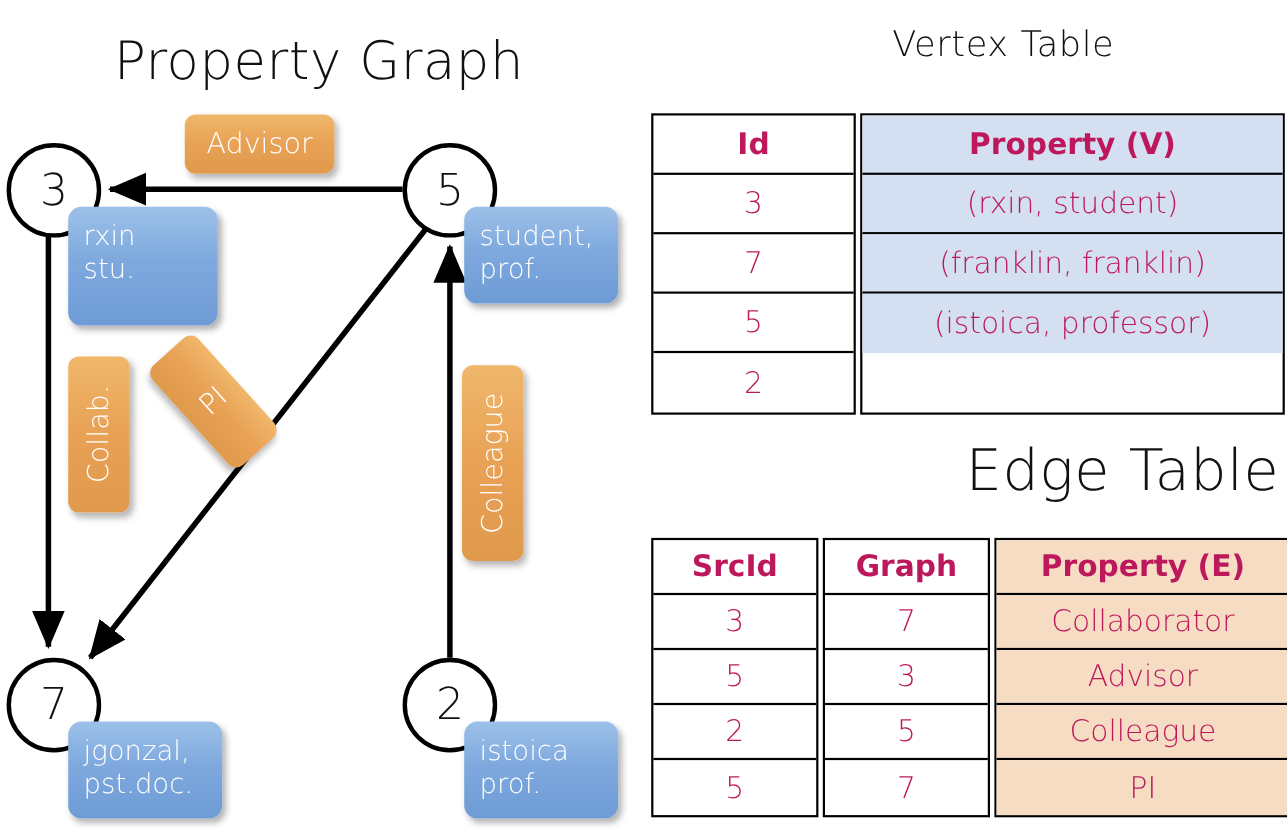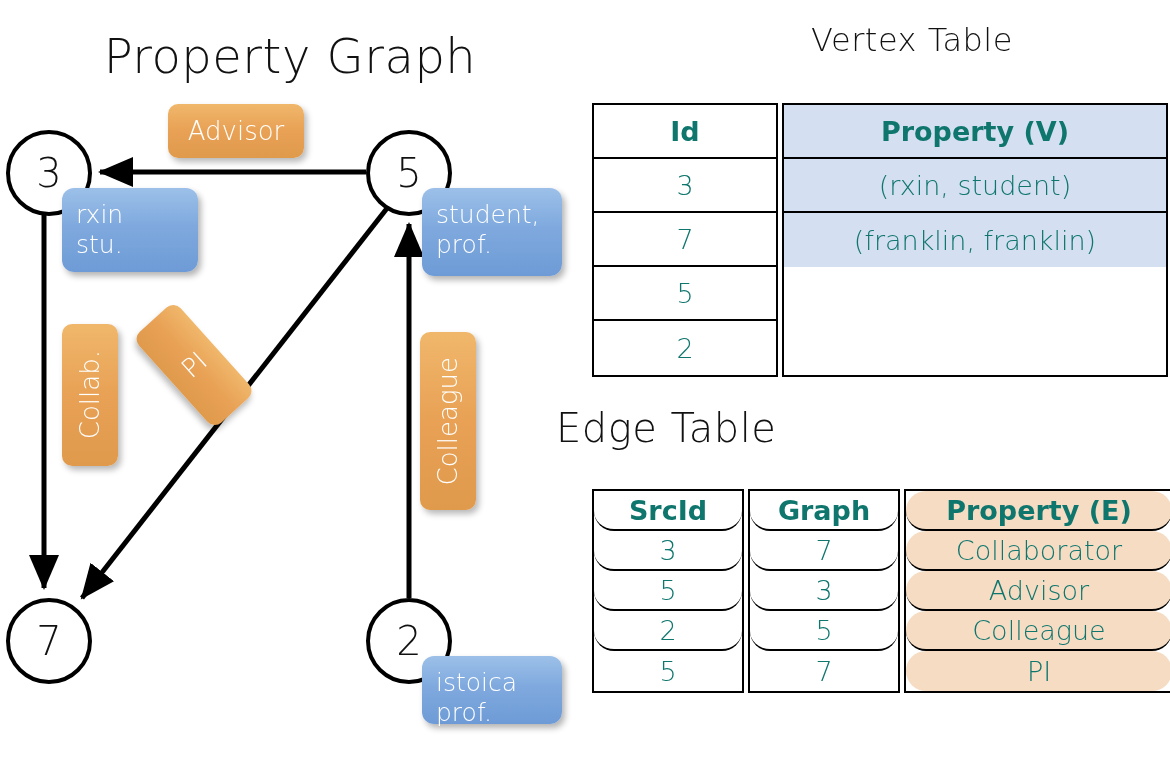--- a/index.html
+++ b/index.html
@@ -33,23 +33,23 @@
     line-height: 56px;
     margin-top: 16px;
   }
   #title-vertex-table {
     left: 622px; top: 12px; width: 580px;
     text-align: center;
     font-size: 32px;
     line-height: 56px;
   }
   #title-edge-table {
-    left: 556px; top: 400px; width: 580px;
-    text-align: left;
-    font-size: 40px;
+    left: 583px; top: 400px; width: 580px;
+    text-align: right;
+    font-size: 52px;
     line-height: 56px;
   }
 
   
   #graph-panel {
     position: absolute;
     left: 0; top: 0;
     width: 580px; height: 760px;
   }
   #graph-edges {
@@ -86,24 +86,24 @@
     box-shadow: 3px 4px 6px rgba(0,0,0,0.30);
     color: #ffffff;
     font-family: "DejaVu Sans", sans-serif;
     font-weight: 300;
     font-size: 25px;
     line-height: 30px;
     padding: 12px 14px;
     box-sizing: border-box;
     z-index: 4;
   }
-  #prop-rxin     { left: 62px;  top: 188px; width: 136px; height: 84px; }
+  #prop-rxin     { left: 62px;  top: 188px; width: 136px; height: 108px; }
   #prop-franklin { left: 422px; top: 188px; width: 140px; height: 88px; }
   #prop-jgonzal  { left: 62px;  top: 656px; width: 140px; height: 88px; }
-  #prop-istoica  { left: 422px; top: 656px; width: 140px; height: 68px; }
+  #prop-istoica  { left: 422px; top: 656px; width: 140px; height: 88px; }
 
   
   .edge-label {
     position: absolute;
     border-radius: 10px;
     background: linear-gradient(to bottom, #F0B76B 0%, #E8A155 50%, #E09A4C 100%);
     box-shadow: 3px 4px 6px rgba(0,0,0,0.28);
     color: #ffffff;
     font-family: "DejaVu Sans", sans-serif;
     font-weight: 300;
@@ -156,39 +156,39 @@
   .tbl-col + .tbl-col { margin-left: 4px; }
 
   .cell {
     display: flex;
     align-items: center;
     justify-content: center;
     box-sizing: border-box;
     border-bottom: 2px solid #000;
     font-weight: 300;
     font-size: 27px;
-    color: #0f766e;
+    color: #be185d;
     white-space: nowrap;
   }
   .cell:last-child { border-bottom: none; }
   .cell.header { font-weight: 700; font-size: 27px; }
 
   
   #vertex-table { left: 592px; top: 103px; }
   #vertex-table .col-id    { width: 186px; }
   #vertex-table .col-prop  { width: 386px; }
   #vertex-table .cell      { height: 54px; }
   #vertex-table .col-prop .cell { background: #D4DFF2; }
 
   
   #edge-table { left: 592px; top: 489px; }
   #edge-table .col-src  { width: 152px; }
   #edge-table .col-dst  { width: 152px; }
   #edge-table .col-prop { width: 270px; }
-  #edge-table .cell     { height: 40px; border-radius: 20px; }
+  #edge-table .cell     { height: 50px; }
   #edge-table .col-prop .cell { background: #F5DCC3; }
 </style>
 </head>
 <body>
 
 <div class="title" id="title-property-graph">Property Graph</div>
 
 <div class="title" id="title-vertex-table">Vertex Table</div>
 
 <div class="title" id="title-edge-table">Edge Table</div>
@@ -225,20 +225,24 @@
   </div>
 
   <div class="prop-box" id="prop-rxin">
     <div>rxin</div>
     <div>stu.</div>
   </div>
   <div class="prop-box" id="prop-franklin">
     <div>student,</div>
     <div>prof.</div>
   </div>
+  <div class="prop-box" id="prop-jgonzal">
+    <div>jgonzal,</div>
+    <div>pst.doc.</div>
+  </div>
   <div class="prop-box" id="prop-istoica">
     <div>istoica</div>
     <div>prof.</div>
   </div>
 
   <div class="edge-label" id="label-advisor">
     <span>Advisor</span>
   </div>
   <div class="edge-label" id="label-collab">
     <span class="vtext">Collab.</span>
@@ -256,20 +260,21 @@
     <div class="cell header">Id</div>
     <div class="cell">3</div>
     <div class="cell">7</div>
     <div class="cell">5</div>
     <div class="cell">2</div>
   </div>
   <div class="tbl-col col-prop">
     <div class="cell header">Property (V)</div>
     <div class="cell">(rxin, student)</div>
     <div class="cell">(franklin, franklin)</div>
+    <div class="cell">(istoica, professor)</div>
   </div>
 </div>
 
 <div class="tbl" id="edge-table">
   <div class="tbl-col col-src">
     <div class="cell header">SrcId</div>
     <div class="cell">3</div>
     <div class="cell">5</div>
     <div class="cell">2</div>
     <div class="cell">5</div>

